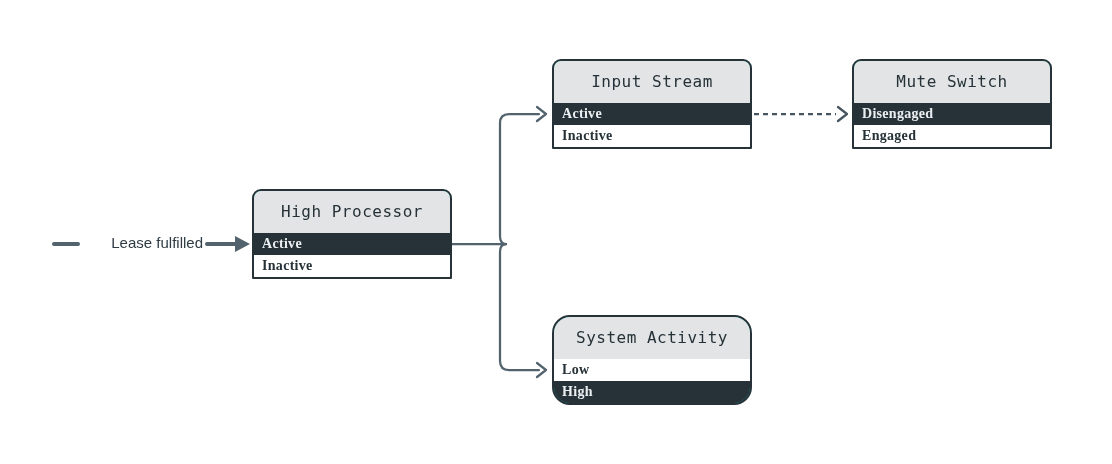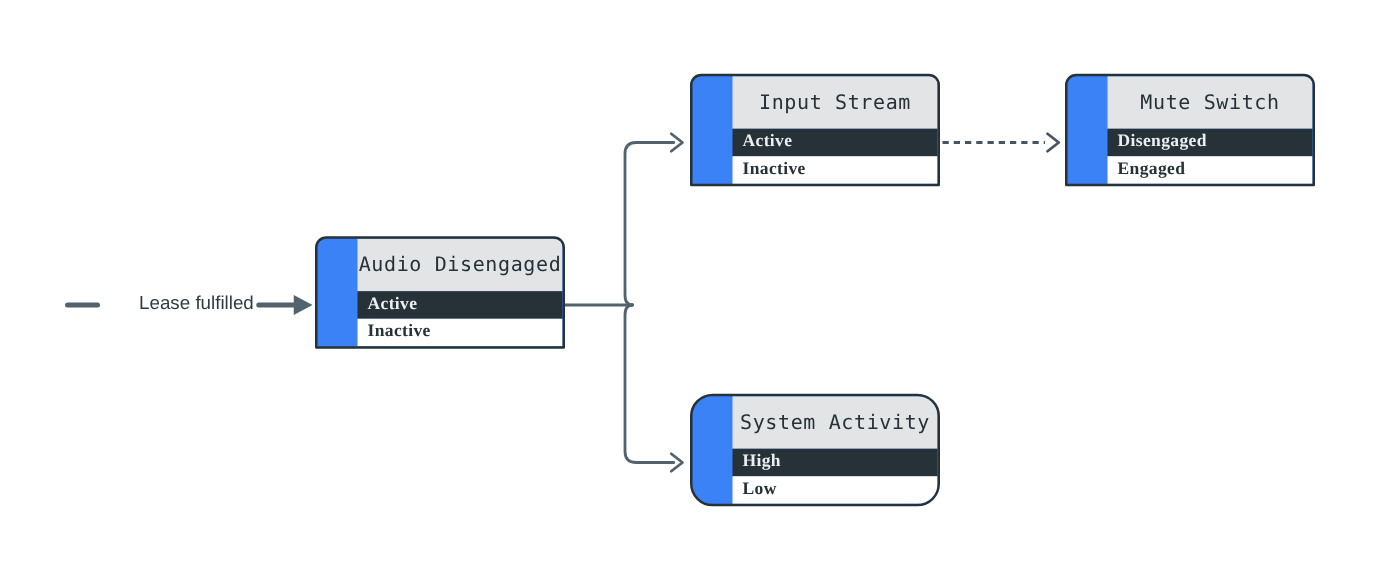--- a/index.html
+++ b/index.html
@@ -14,25 +14,24 @@
   svg.edges {
     position: absolute;
     left: 0; top: 0;
     width: 1112px; height: 464px;
     pointer-events: none;
   }
   .node {
     position: absolute;
     width: 200px;
     box-sizing: border-box;
-    background: #3b82f6;
+    background: #14b8a6;
     border: 2px solid #263238;
     border-radius: 9px 9px 1px 1px;
     overflow: hidden;
-    padding-left: 32px;
   }
   .node-header {
     height: 42px;
     line-height: 42px;
     background: #e2e4e6;
     color: #263238;
     text-align: center;
     font-size: 16px;
     font-weight: 500;
     letter-spacing: 0.5px;
@@ -82,36 +81,36 @@
     <path d="M506 244 Q 500 244 500 252 V 361 Q 500 370 509 370 H 539" stroke="#53636e" stroke-width="2.25" stroke-linecap="round" fill="none"></path>
     <path d="M537 363 L 546 370 L 537 377" stroke="#53636e" stroke-width="2.25" stroke-linecap="round" stroke-linejoin="round" fill="none"></path>
 
     <path d="M754 114 H 836" stroke="#46555f" stroke-width="2.25" stroke-dasharray="5 4" fill="none"></path>
     <path d="M838 107 L 847 114 L 838 121" stroke="#46555f" stroke-width="2.25" stroke-linecap="round" stroke-linejoin="round" fill="none"></path>
   </svg>
 
   <div class="edge-label">Lease fulfilled</div>
 
   <div class="node" style="left:252px; top:189px;">
-    <div class="node-header">Audio Disengaged</div>
+    <div class="node-header">High Processor</div>
     <div class="state-row on">Active</div>
     <div class="state-row off">Inactive</div>
   </div>
 
   <div class="node" style="left:552px; top:59px;">
     <div class="node-header">Input Stream</div>
     <div class="state-row on">Active</div>
     <div class="state-row off">Inactive</div>
   </div>
 
   <div class="node" style="left:852px; top:59px;">
     <div class="node-header">Mute Switch</div>
     <div class="state-row on">Disengaged</div>
     <div class="state-row off">Engaged</div>
   </div>
 
   <div class="node" style="left:552px; top:315px;border-radius:18px;">
     <div class="node-header">System Activity</div>
+    <div class="state-row off">Low</div>
     <div class="state-row on">High</div>
-    <div class="state-row off">Low</div>
   </div>
 
 </div>
 
 </body></html>

